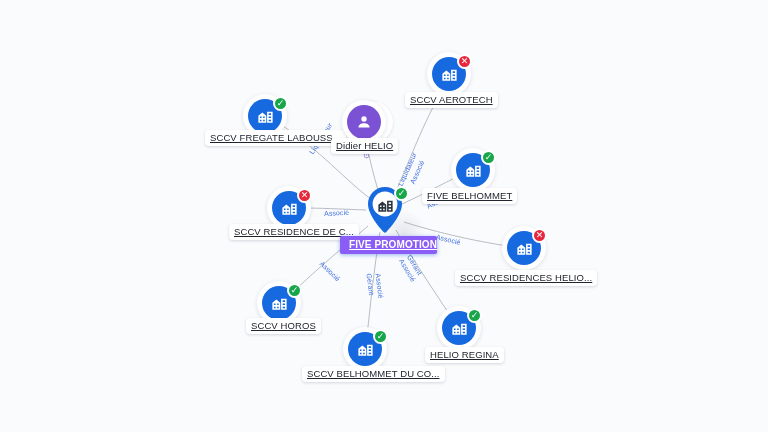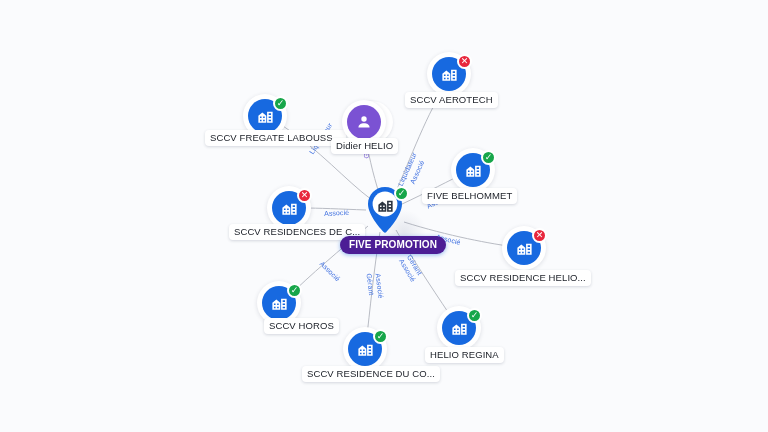--- a/index.html
+++ b/index.html
@@ -82,28 +82,29 @@
   .caption{
     position:absolute;
     background:#ffffff;
     border-radius:4px;
     padding:2px 5px 3px 5px;
     font-size:9.5px;
     color:#20242c;
     white-space:nowrap;
     box-shadow:0 1px 3px rgba(40,50,80,.18);
     letter-spacing:.1px;
+    text-decoration:underline;
   }
   .caption.primary{
-    background:#4c1d95;
+    background:#8b5cf6;
     color:#ffffff;
     font-weight:bold;
     font-size:10px;
-    border-radius:9px;
-    padding:3px 9px 4px 9px;
+    border-radius:2px;
+    padding:3px 0 4px 9px;
     box-shadow:0 1px 4px rgba(23,105,224,.45);
   }
 
   
   .pin-wrap{position:absolute;left:-19px;top:-26px;width:38px;height:48px;}
   .pin-shadow{
     position:absolute;left:-4px;top:-3px;width:46px;height:46px;
     border-radius:50%;
     background:radial-gradient(circle, rgba(120,130,160,.16) 0%, rgba(120,130,160,0) 68%);
   }
@@ -202,57 +203,57 @@
   <div class="node" style="left:289px;top:208px;">
     <div class="halo"></div>
     <div class="disc">
       <svg width="19" height="19" viewBox="0 0 24 24" aria-hidden="true">
         <path fill="#ffffff" d="M3 20V11l5-4 5 4v9H3zm2-2h2v-2H5v2zm4 0h2v-2H9v2zm-4-4h2v-2H5v2zm4 0h2v-2H9v2z"></path>
         <path fill="#ffffff" d="M14 20V6h7v14h-7zm2-2h3v-2h-3v2zm0-4h3v-2h-3v2zm0-4h3V8h-3v2z"></path>
       </svg>
     </div>
     <div class="badge ko">✕</div>
   </div>
-  <div class="caption" style="left:229px;top:224px;">SCCV RESIDENCES DE C...</div>
+  <div class="caption" style="left:229px;top:224px;">SCCV RESIDENCE DE C...</div>
 
   <div class="node" style="left:524px;top:248px;">
     <div class="halo"></div>
     <div class="disc">
       <svg width="19" height="19" viewBox="0 0 24 24" aria-hidden="true">
         <path fill="#ffffff" d="M3 20V11l5-4 5 4v9H3zm2-2h2v-2H5v2zm4 0h2v-2H9v2zm-4-4h2v-2H5v2zm4 0h2v-2H9v2z"></path>
         <path fill="#ffffff" d="M14 20V6h7v14h-7zm2-2h3v-2h-3v2zm0-4h3v-2h-3v2zm0-4h3V8h-3v2z"></path>
       </svg>
     </div>
     <div class="badge ko">✕</div>
   </div>
-  <div class="caption" style="left:455px;top:270px;">SCCV RESIDENCE HELIO...</div>
+  <div class="caption" style="left:455px;top:270px;">SCCV RESIDENCES HELIO...</div>
 
   <div class="node" style="left:279px;top:303px;">
     <div class="halo"></div>
     <div class="disc">
       <svg width="19" height="19" viewBox="0 0 24 24" aria-hidden="true">
         <path fill="#ffffff" d="M3 20V11l5-4 5 4v9H3zm2-2h2v-2H5v2zm4 0h2v-2H9v2zm-4-4h2v-2H5v2zm4 0h2v-2H9v2z"></path>
         <path fill="#ffffff" d="M14 20V6h7v14h-7zm2-2h3v-2h-3v2zm0-4h3v-2h-3v2zm0-4h3V8h-3v2z"></path>
       </svg>
     </div>
     <div class="badge ok">✓</div>
   </div>
-  <div class="caption" style="left:264px;top:318px;text-align:center;">SCCV HOROS</div>
+  <div class="caption" style="left:246px;top:318px;text-align:center;">SCCV HOROS</div>
 
   <div class="node" style="left:365px;top:349px;">
     <div class="halo"></div>
     <div class="disc">
       <svg width="19" height="19" viewBox="0 0 24 24" aria-hidden="true">
         <path fill="#ffffff" d="M3 20V11l5-4 5 4v9H3zm2-2h2v-2H5v2zm4 0h2v-2H9v2zm-4-4h2v-2H5v2zm4 0h2v-2H9v2z"></path>
         <path fill="#ffffff" d="M14 20V6h7v14h-7zm2-2h3v-2h-3v2zm0-4h3v-2h-3v2zm0-4h3V8h-3v2z"></path>
       </svg>
     </div>
     <div class="badge ok">✓</div>
   </div>
-  <div class="caption" style="left:302px;top:366px;">SCCV RESIDENCE DU CO...</div>
+  <div class="caption" style="left:302px;top:366px;">SCCV BELHOMMET DU CO...</div>
 
   <div class="node" style="left:459px;top:328px;">
     <div class="halo"></div>
     <div class="disc">
       <svg width="19" height="19" viewBox="0 0 24 24" aria-hidden="true">
         <path fill="#ffffff" d="M3 20V11l5-4 5 4v9H3zm2-2h2v-2H5v2zm4 0h2v-2H9v2zm-4-4h2v-2H5v2zm4 0h2v-2H9v2z"></path>
         <path fill="#ffffff" d="M14 20V6h7v14h-7zm2-2h3v-2h-3v2zm0-4h3v-2h-3v2zm0-4h3V8h-3v2z"></path>
       </svg>
     </div>
     <div class="badge ok">✓</div>

